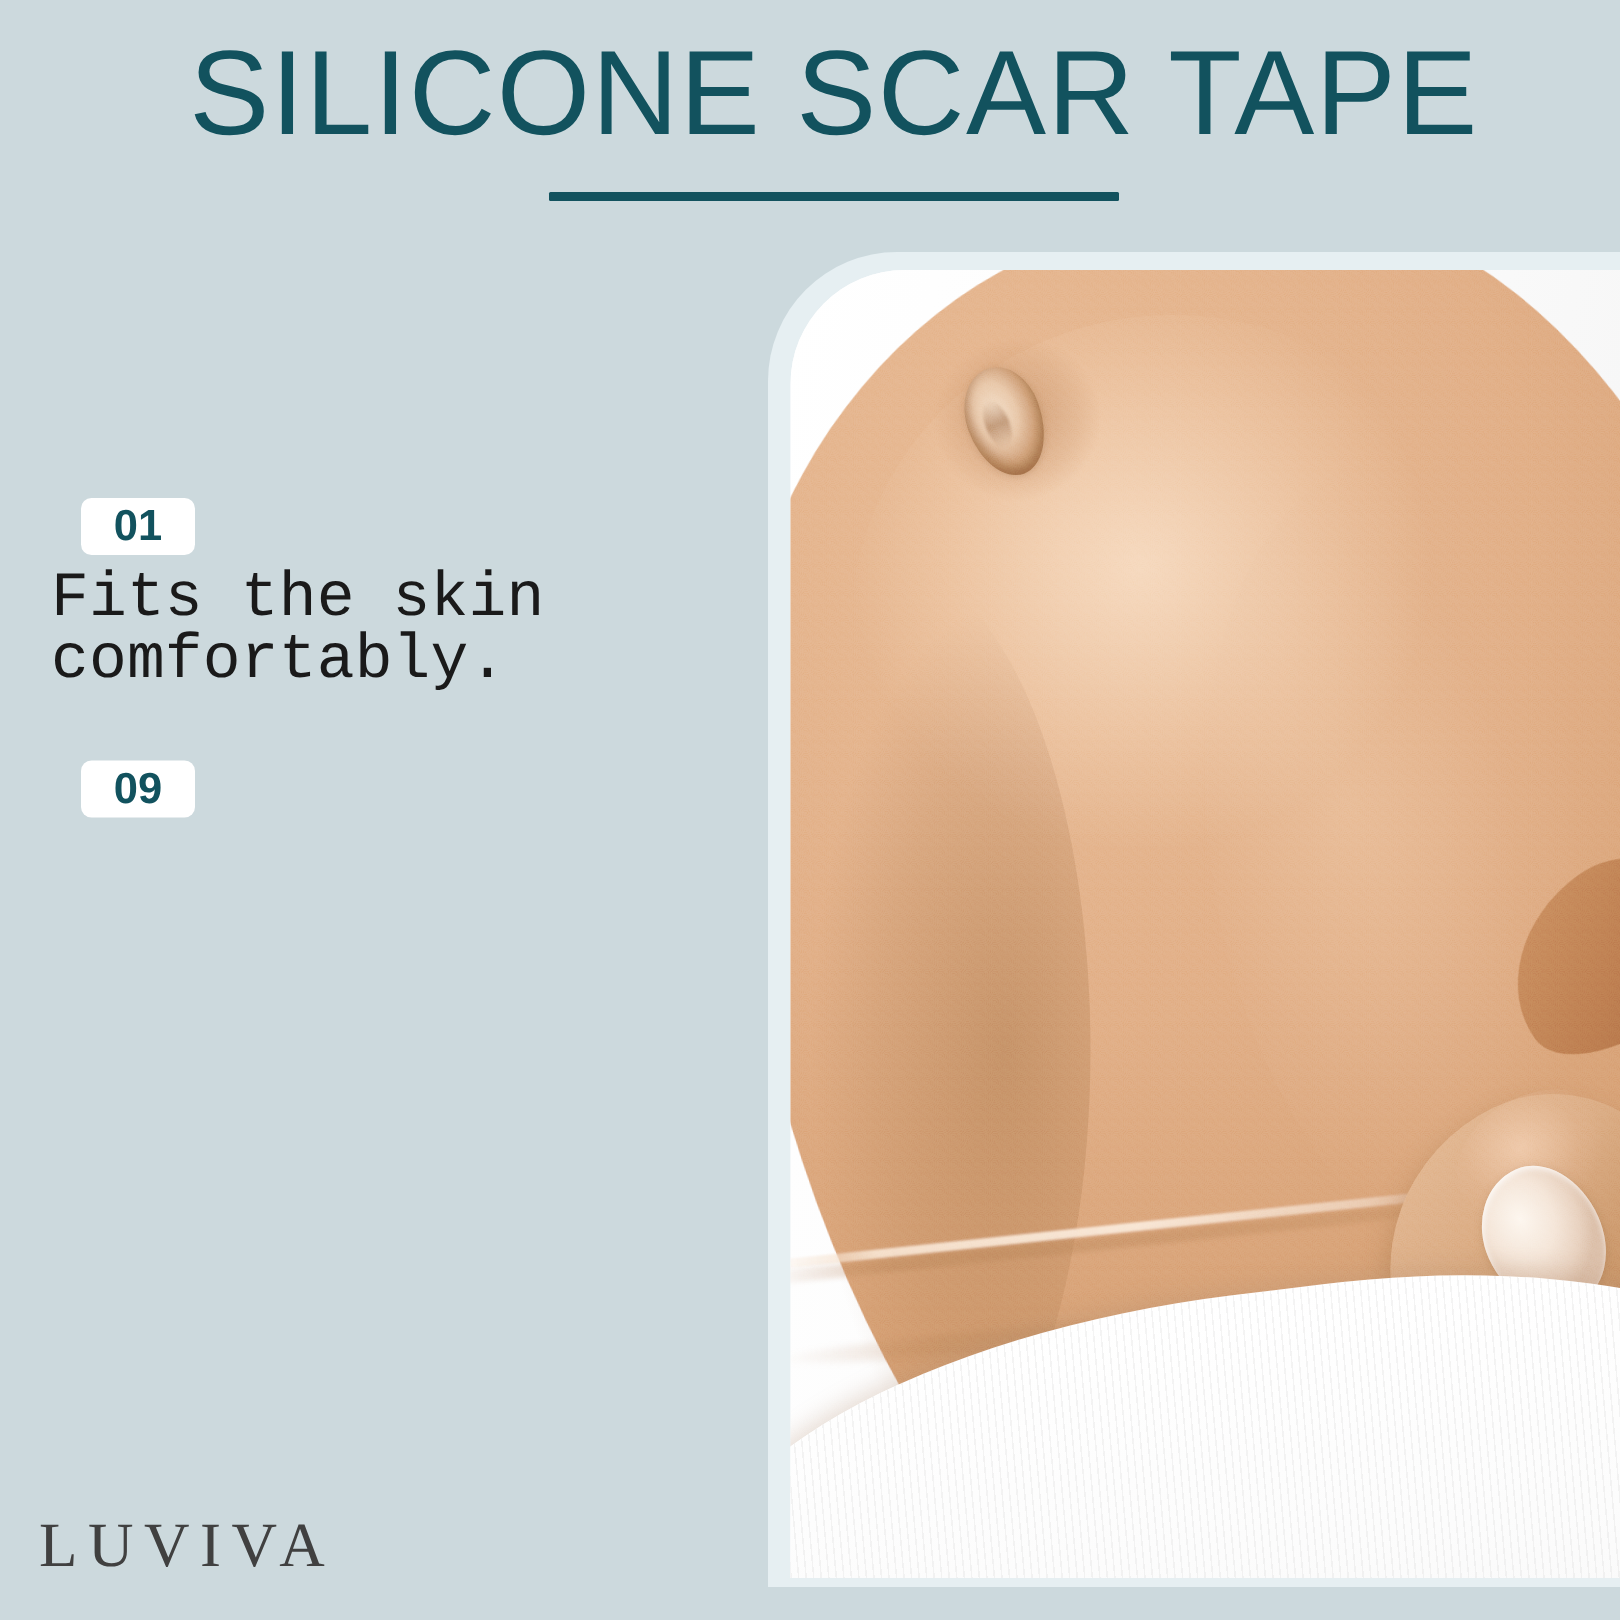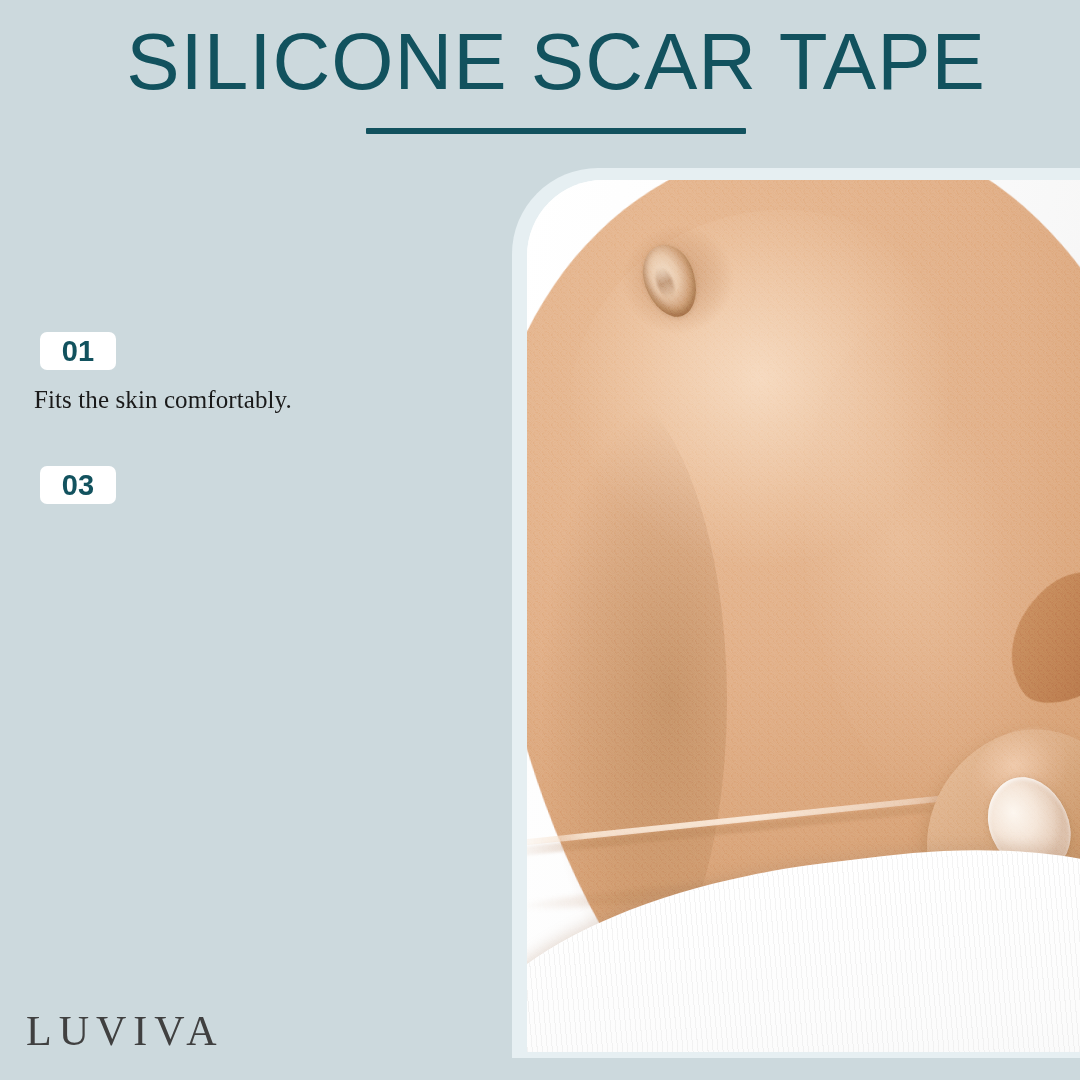--- a/index.html
+++ b/index.html
@@ -68,29 +68,29 @@
     color: #12525e;
     font-family: "Liberation Sans", sans-serif;
     font-weight: 700;
     font-size: 29px;
     line-height: 38px;
     height: 38px;
     min-width: 52px;
     padding: 0 12px;
     text-align: center;
     border-radius: 7px;
-    margin-left: 6px;
+    margin-left: 20px;
     box-sizing: content-box;
   }
 
   .feature-text {
     margin-top: 9px;
-    font-family: Liberation Serif, serif;
+    font-family: Liberation Mono, monospace;
     font-weight: 400;
-    font-size: 25px;
+    font-size: 42px;
     line-height: 41px;
     color: #1a1a1a;
     letter-spacing: 0.1px;
     max-width: 440px;
   }
 
   
   .brand {
     position: absolute;
     left: 26px;
@@ -383,21 +383,21 @@
 
   <div class="features">
 
     <div class="feature">
       <div class="badge">01</div>
       <div class="feature-text">Fits the skin comfortably.</div>
     </div>
 
 
     <div class="feature">
-      <div class="badge">03</div>
+      <div class="badge">09</div>
     </div>
 
 
   </div>
 
   <div class="brand">LUVIVA</div>
 
 </div>
 
 </body></html>

